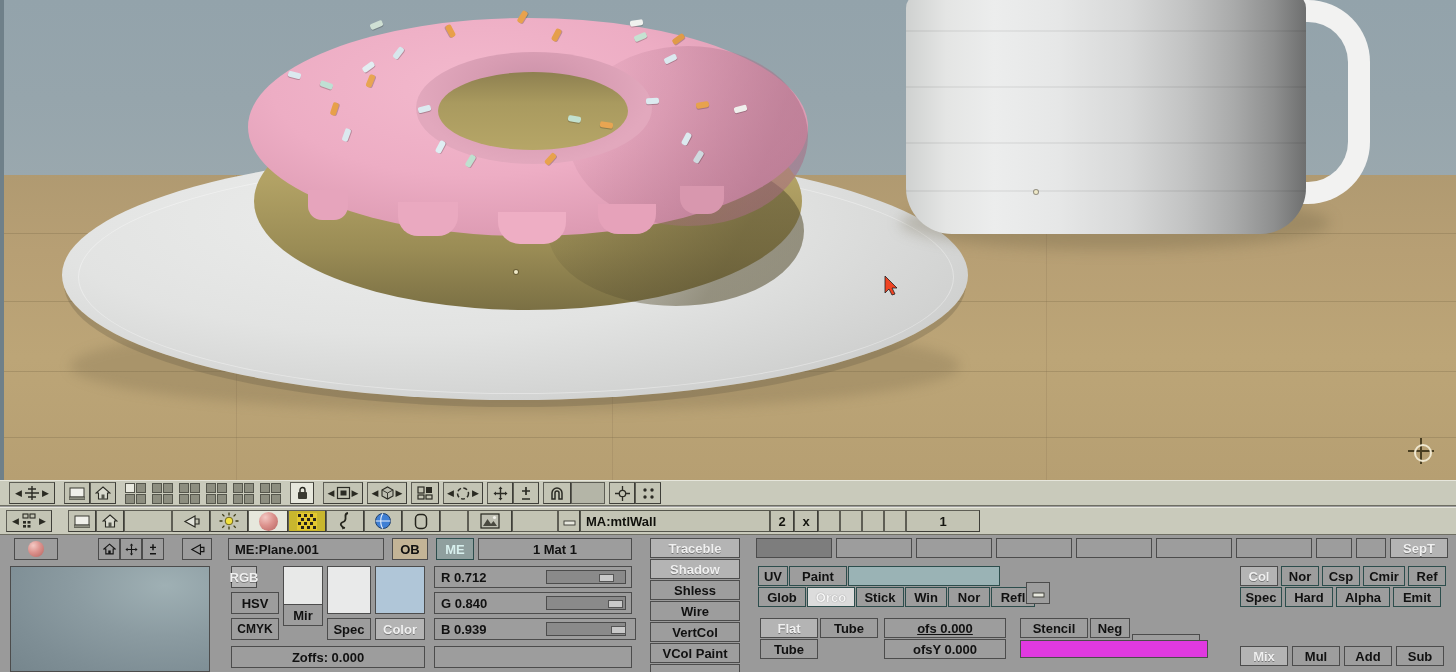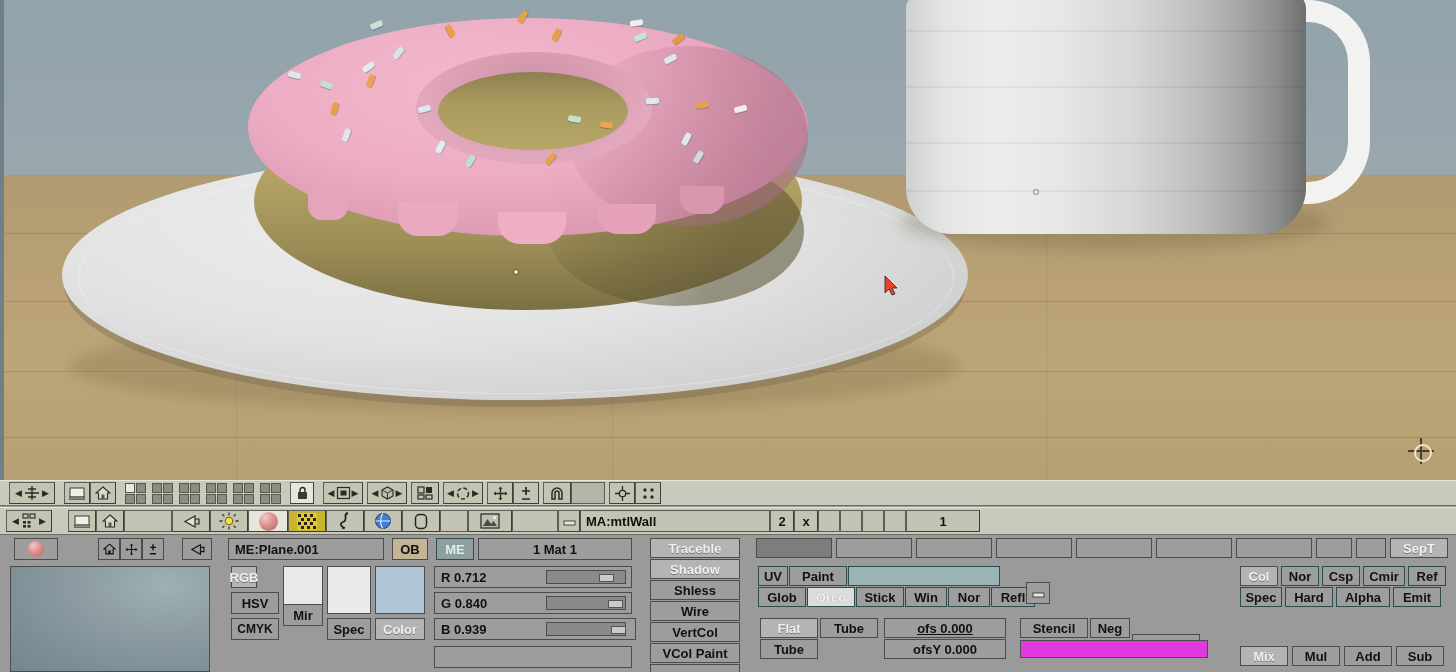--- a/index.html
+++ b/index.html
@@ -550,20 +550,23 @@
       <div class="slider abs" style="left:546px;top:60px;width:80px;height:14px;">
         <div class="knob" style="left:61px;"></div>
       </div>
       <div class="field abs" style="left:434px;top:82px;width:202px;height:22px;">
         <span>B 0.939</span>
       </div>
       <div class="slider abs" style="left:546px;top:86px;width:80px;height:14px;">
         <div class="knob" style="left:64px;"></div>
       </div>
 
+      <div class="field abs" style="left:231px;top:110px;width:194px;height:22px;justify-content:center;">
+        <span style="width:100%;text-align:center;">Zoffs: 0.000</span>
+      </div>
       <div class="field abs" style="left:434px;top:110px;width:198px;height:22px;"></div>
 
       <div class="btn abs hi" style="left:650px;top:2px;width:90px;height:20px;">
         <span>Traceble</span>
       </div>
       <div class="btn abs hi" style="left:650px;top:23px;width:90px;height:20px;">
         <span>Shadow</span>
       </div>
       <div class="btn abs" style="left:650px;top:44px;width:90px;height:20px;">
         <span>Shless</span>

